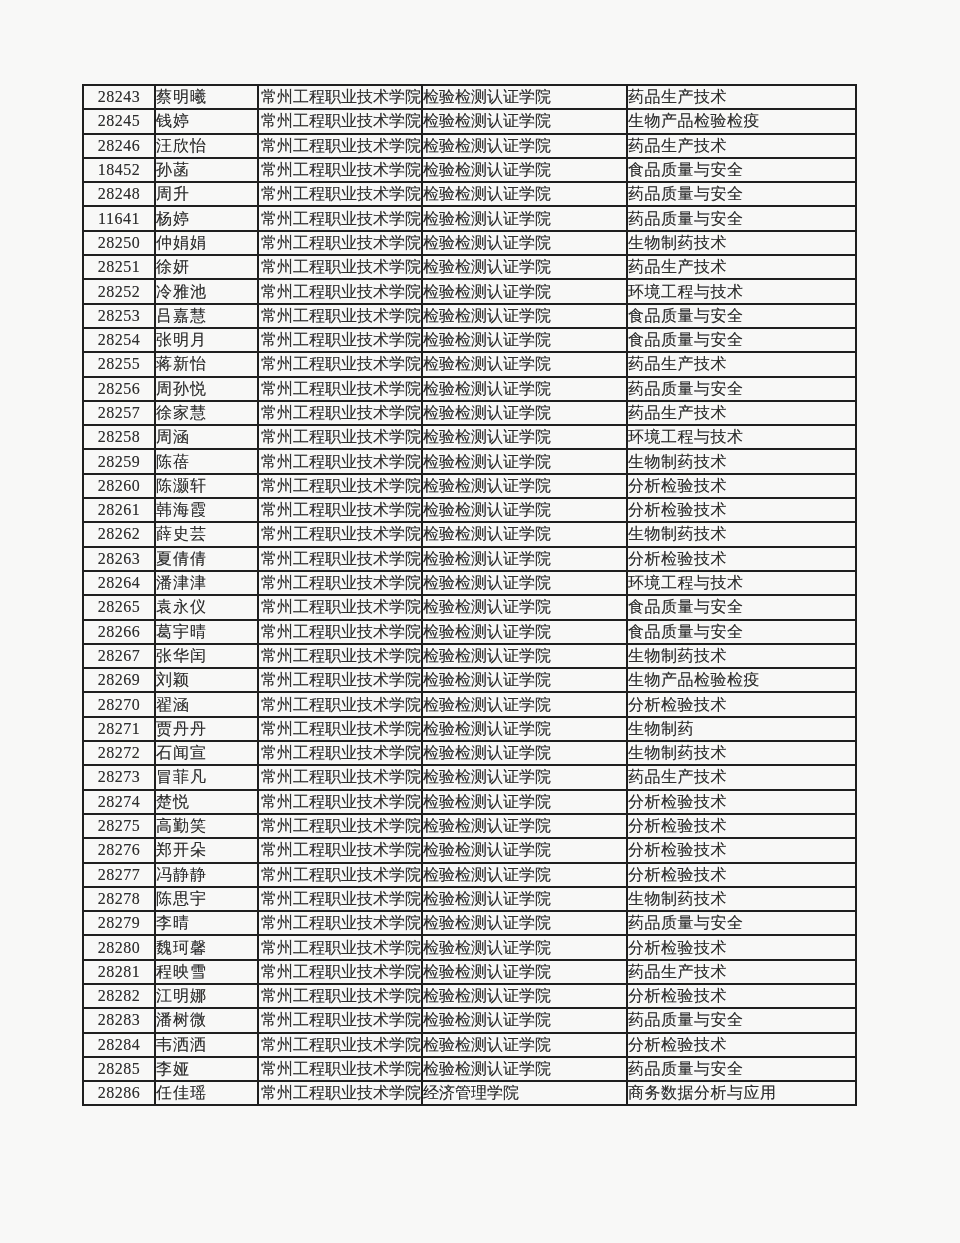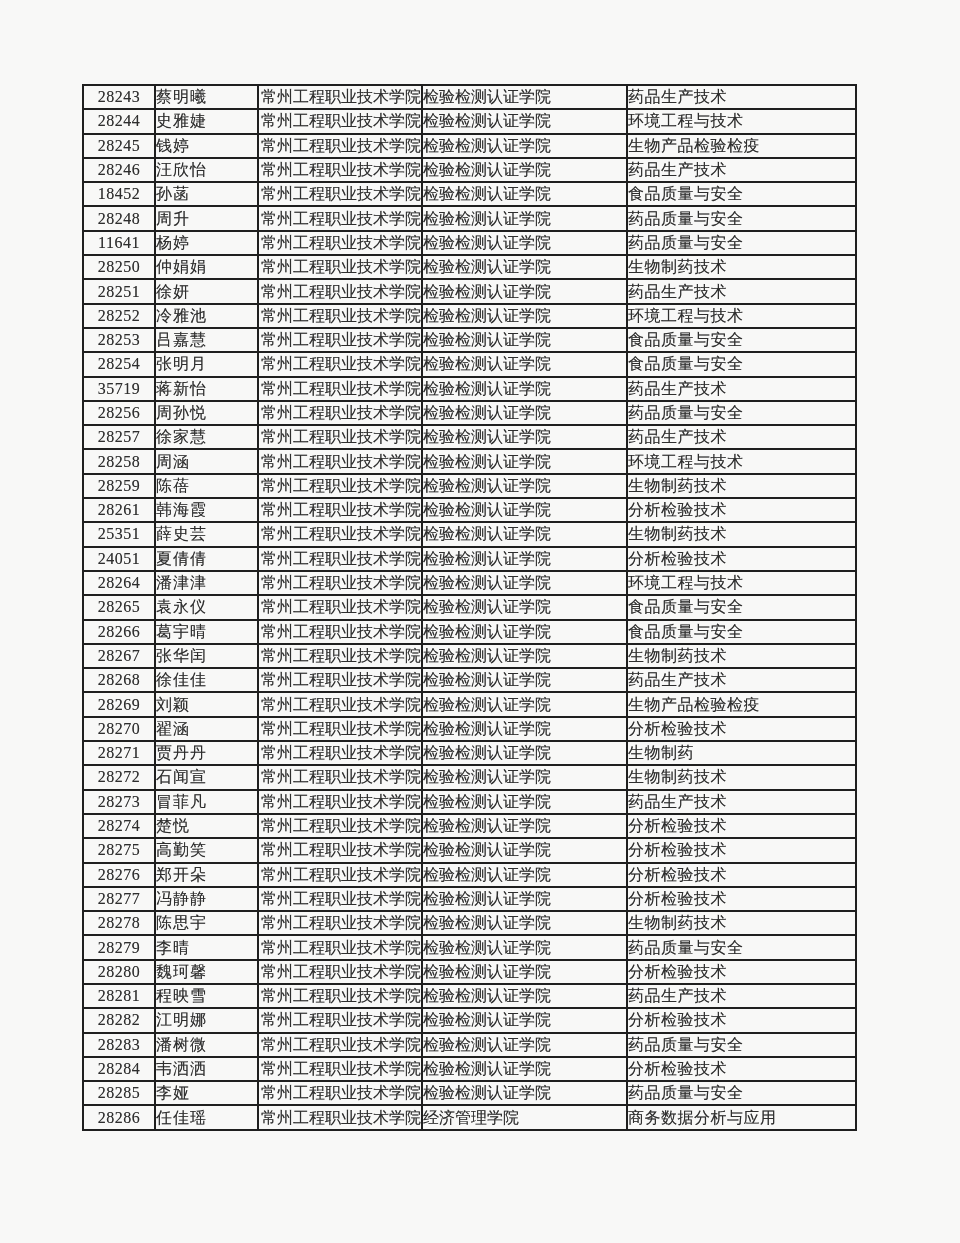--- a/index.html
+++ b/index.html
@@ -50,27 +50,20 @@
   <table class="roster">
     <tbody>
         <tr>
           <td class="col-id">28243</td>
           <td class="col-name">蔡明曦</td>
           <td class="col-school">常州工程职业技术学院</td>
           <td class="col-college">检验检测认证学院</td>
           <td class="col-major">药品生产技术</td>
         </tr>
         <tr>
-          <td class="col-id">28244</td>
-          <td class="col-name">史雅婕</td>
-          <td class="col-school">常州工程职业技术学院</td>
-          <td class="col-college">检验检测认证学院</td>
-          <td class="col-major">环境工程与技术</td>
-        </tr>
-        <tr>
           <td class="col-id">28245</td>
           <td class="col-name">钱婷</td>
           <td class="col-school">常州工程职业技术学院</td>
           <td class="col-college">检验检测认证学院</td>
           <td class="col-major">生物产品检验检疫</td>
         </tr>
         <tr>
           <td class="col-id">28246</td>
           <td class="col-name">汪欣怡</td>
           <td class="col-school">常州工程职业技术学院</td>
@@ -127,21 +120,21 @@
           <td class="col-major">食品质量与安全</td>
         </tr>
         <tr>
           <td class="col-id">28254</td>
           <td class="col-name">张明月</td>
           <td class="col-school">常州工程职业技术学院</td>
           <td class="col-college">检验检测认证学院</td>
           <td class="col-major">食品质量与安全</td>
         </tr>
         <tr>
-          <td class="col-id">35719</td>
+          <td class="col-id">28255</td>
           <td class="col-name">蒋新怡</td>
           <td class="col-school">常州工程职业技术学院</td>
           <td class="col-college">检验检测认证学院</td>
           <td class="col-major">药品生产技术</td>
         </tr>
         <tr>
           <td class="col-id">28256</td>
           <td class="col-name">周孙悦</td>
           <td class="col-school">常州工程职业技术学院</td>
           <td class="col-college">检验检测认证学院</td>
@@ -162,35 +155,42 @@
           <td class="col-major">环境工程与技术</td>
         </tr>
         <tr>
           <td class="col-id">28259</td>
           <td class="col-name">陈蓓</td>
           <td class="col-school">常州工程职业技术学院</td>
           <td class="col-college">检验检测认证学院</td>
           <td class="col-major">生物制药技术</td>
         </tr>
         <tr>
+          <td class="col-id">28260</td>
+          <td class="col-name">陈灏轩</td>
+          <td class="col-school">常州工程职业技术学院</td>
+          <td class="col-college">检验检测认证学院</td>
+          <td class="col-major">分析检验技术</td>
+        </tr>
+        <tr>
           <td class="col-id">28261</td>
           <td class="col-name">韩海霞</td>
           <td class="col-school">常州工程职业技术学院</td>
           <td class="col-college">检验检测认证学院</td>
           <td class="col-major">分析检验技术</td>
         </tr>
         <tr>
-          <td class="col-id">25351</td>
+          <td class="col-id">28262</td>
           <td class="col-name">薛史芸</td>
           <td class="col-school">常州工程职业技术学院</td>
           <td class="col-college">检验检测认证学院</td>
           <td class="col-major">生物制药技术</td>
         </tr>
         <tr>
-          <td class="col-id">24051</td>
+          <td class="col-id">28263</td>
           <td class="col-name">夏倩倩</td>
           <td class="col-school">常州工程职业技术学院</td>
           <td class="col-college">检验检测认证学院</td>
           <td class="col-major">分析检验技术</td>
         </tr>
         <tr>
           <td class="col-id">28264</td>
           <td class="col-name">潘津津</td>
           <td class="col-school">常州工程职业技术学院</td>
           <td class="col-college">检验检测认证学院</td>
@@ -209,27 +209,20 @@
           <td class="col-school">常州工程职业技术学院</td>
           <td class="col-college">检验检测认证学院</td>
           <td class="col-major">食品质量与安全</td>
         </tr>
         <tr>
           <td class="col-id">28267</td>
           <td class="col-name">张华闰</td>
           <td class="col-school">常州工程职业技术学院</td>
           <td class="col-college">检验检测认证学院</td>
           <td class="col-major">生物制药技术</td>
-        </tr>
-        <tr>
-          <td class="col-id">28268</td>
-          <td class="col-name">徐佳佳</td>
-          <td class="col-school">常州工程职业技术学院</td>
-          <td class="col-college">检验检测认证学院</td>
-          <td class="col-major">药品生产技术</td>
         </tr>
         <tr>
           <td class="col-id">28269</td>
           <td class="col-name">刘颖</td>
           <td class="col-school">常州工程职业技术学院</td>
           <td class="col-college">检验检测认证学院</td>
           <td class="col-major">生物产品检验检疫</td>
         </tr>
         <tr>
           <td class="col-id">28270</td>

